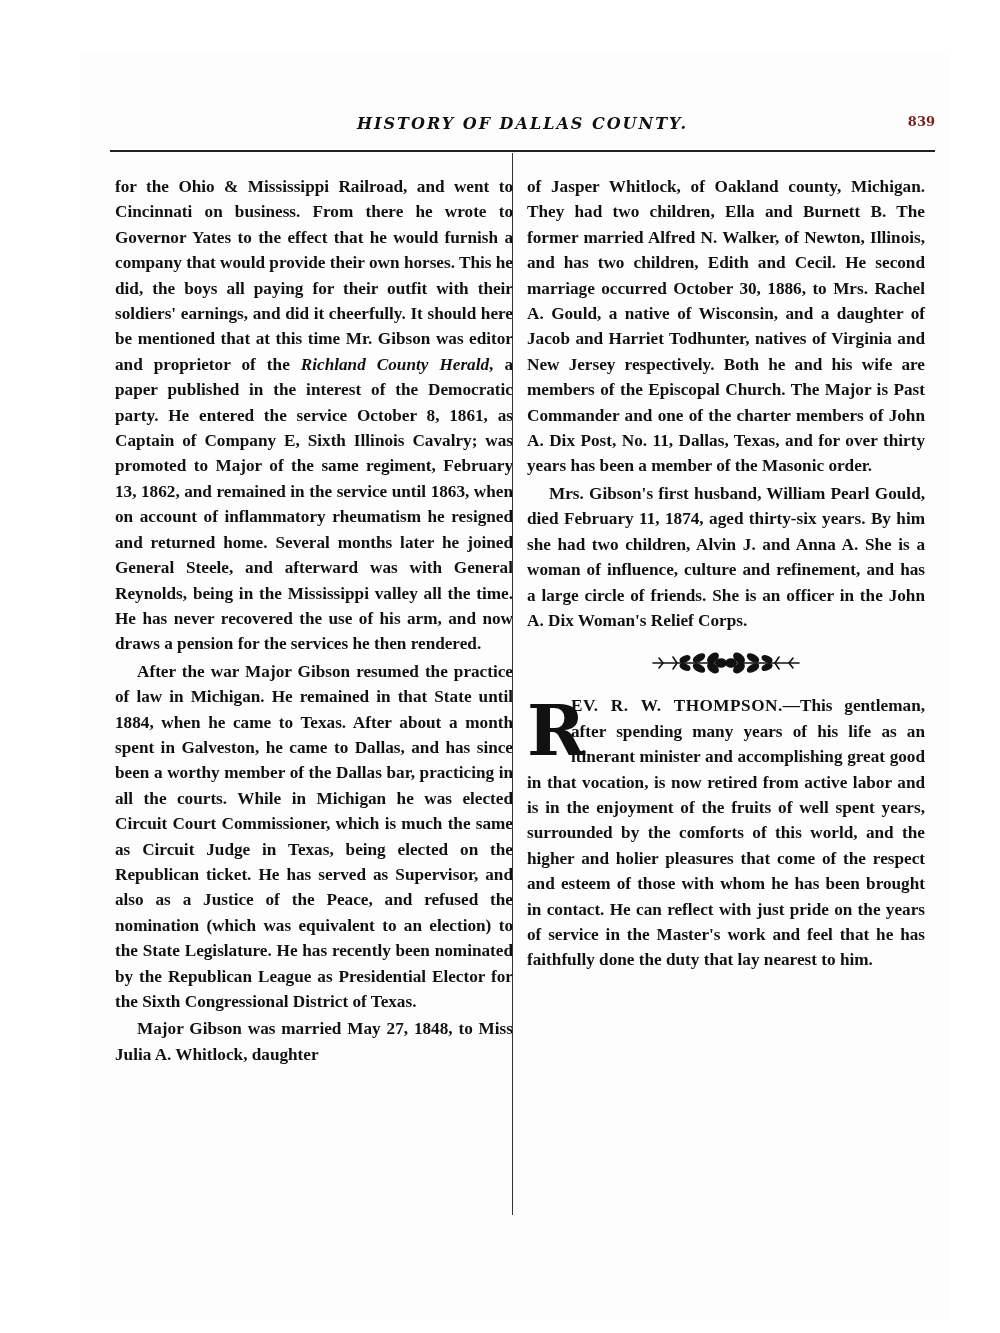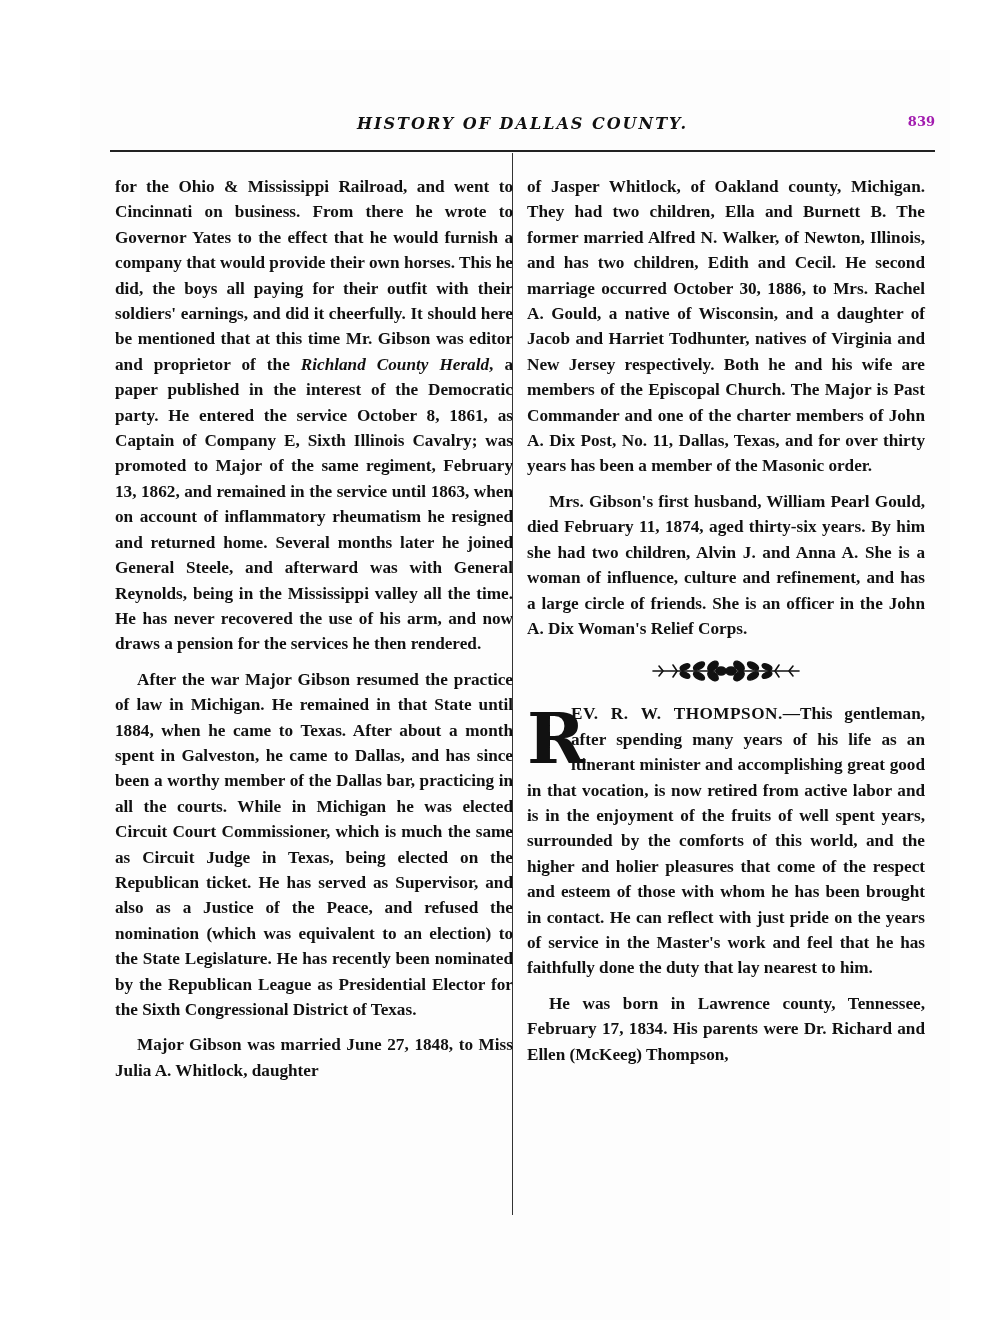--- a/index.html
+++ b/index.html
@@ -11,41 +11,41 @@
     .running-head {
       position: absolute; left: 110px; top: 114px; width: 825px; height: 24px;
       font-family: "DejaVu Serif", serif;
     }
     .running-title {
       position: absolute; left: 0; right: 0; top: 0; text-align: center;
       font-style: italic; font-weight: bold; font-size: 16px; letter-spacing: 2px;
       color: #111;
     }
     .page-number {
-      position: absolute; right: 0; top: 0; font-weight: bold; font-size: 13px; color: #a21caf;
+      position: absolute; right: 0; top: 0; font-weight: bold; font-size: 13px; color: #7f1d1d;
     }
     .head-rule {
       position: absolute; left: 110px; top: 150px; width: 825px; height: 0;
       border-top: 2px solid #222;
     }
     .col-divider {
       position: absolute; left: 512px; top: 153px; width: 0; height: 1062px;
       border-left: 1px solid #333;
     }
     .column {
       position: absolute; top: 174px; width: 398px;
       font-family: "Liberation Serif", serif; font-size: 17.2px; line-height: 25.4px;
       color: #111; text-align: justify; font-weight: bold;
       -webkit-font-smoothing: antialiased;
     }
     .col-left { left: 115px; }
     .col-right { left: 527px; }
     .column p { margin: 0; }
     .column p.indent { text-indent: 22px; margin-top: 0; }
-    .column p.gap { margin-top: 10px; }
+    .column p.gap { margin-top: 2px; }
     .column .it { font-style: italic; }
     .ornament {
       height: 60px; display: flex; align-items: center; justify-content: center;
     }
     .drop-para { position: relative; }
     .dropcap {
       float: left; width: 38px; height: 70px; margin: 4px 6px 0 0;
       font-family: "DejaVu Serif", serif; font-size: 70px; line-height: 68px;
       font-weight: bold; color: #111; position: relative; text-align: center;
     }
@@ -59,21 +59,21 @@
 <div class="running-head">
   <div class="running-title">HISTORY OF DALLAS COUNTY.</div>
   <div class="page-number">839</div>
 </div>
 <div class="head-rule"></div>
 <div class="col-divider"></div>
 
 <div class="column col-left">
   <p><span>for the Ohio &amp; Mississippi Railroad, and went to Cincinnati on business. From there he wrote to Governor Yates to the effect that he would furnish a company that would provide their own horses. This he did, the boys all paying for their outfit with their soldiers' earnings, and did it cheerfully. It should here be mentioned that at this time Mr. Gibson was editor and proprietor of the </span><span class="it">Richland County Herald</span><span>, a paper published in the interest of the Democratic party. He entered the service October 8, 1861, as Captain of Company E, Sixth Illinois Cavalry; was promoted to Major of the same regiment, February 13, 1862, and remained in the service until 1863, when on account of inflammatory rheumatism he resigned and returned home. Several months later he joined General Steele, and afterward was with General Reynolds, being in the Mississippi valley all the time. He has never recovered the use of his arm, and now draws a pension for the services he then rendered.</span></p>
   <p class="indent gap">After the war Major Gibson resumed the practice of law in Michigan. He remained in that State until 1884, when he came to Texas. After about a month spent in Galveston, he came to Dallas, and has since been a worthy member of the Dallas bar, practicing in all the courts. While in Michigan he was elected Circuit Court Commissioner, which is much the same as Circuit Judge in Texas, being elected on the Republican ticket. He has served as Supervisor, and also as a Justice of the Peace, and refused the nomination (which was equivalent to an election) to the State Legislature. He has recently been nominated by the Republican League as Presidential Elector for the Sixth Congressional District of Texas.</p>
-  <p class="indent gap">Major Gibson was married June 27, 1848, to Miss Julia A. Whitlock, daughter</p>
+  <p class="indent gap">Major Gibson was married May 27, 1848, to Miss Julia A. Whitlock, daughter</p>
 </div>
 
 <div class="column col-right">
   <p>of Jasper Whitlock, of Oakland county, Michigan. They had two children, Ella and Burnett B. The former married Alfred N. Walker, of Newton, Illinois, and has two children, Edith and Cecil. He second marriage occurred October 30, 1886, to Mrs. Rachel A. Gould, a native of Wisconsin, and a daughter of Jacob and Harriet Todhunter, natives of Virginia and New Jersey respectively. Both he and his wife are members of the Episcopal Church. The Major is Past Commander and one of the charter members of John A. Dix Post, No. 11, Dallas, Texas, and for over thirty years has been a member of the Masonic order.</p>
   <p class="indent gap">Mrs. Gibson's first husband, William Pearl Gould, died February 11, 1874, aged thirty-six years. By him she had two children, Alvin J. and Anna A. She is a woman of influence, culture and refinement, and has a large circle of friends. She is an officer in the John A. Dix Woman's Relief Corps.</p>
 
   <div class="ornament">
     <svg width="150" height="22" viewBox="0 0 150 22">
       <g fill="#111" stroke="#111" stroke-width="1.6" stroke-linecap="round">
         <path d="M2 11 L148 11" fill="none"></path>
@@ -95,14 +95,13 @@
         <path d="M124 11 L128 5 M124 11 L128 17 M138 11 L142 6 M138 11 L142 16" fill="none"></path>
       </g>
     </svg>
   </div>
 
   <p class="drop-para">
     <span class="dropcap">
       <span>R</span>
     </span><span class="caps">EV. R. W. THOMPSON.</span><span>—This gentleman, after spending many years of his life as an itinerant minister and accomplishing great good in that vocation, is now retired from active labor and is in the enjoyment of the fruits of well spent years, surrounded by the comforts of this world, and the higher and holier pleasures that come of the respect and esteem of those with whom he has been brought in contact. He can reflect with just pride on the years of service in the Master's work and feel that he has faithfully done the duty that lay nearest to him.</span>
   </p>
-  <p class="indent gap">He was born in Lawrence county, Tennessee, February 17, 1834. His parents were Dr. Richard and Ellen (McKeeg) Thompson,</p>
 </div>
 
 </body></html>

